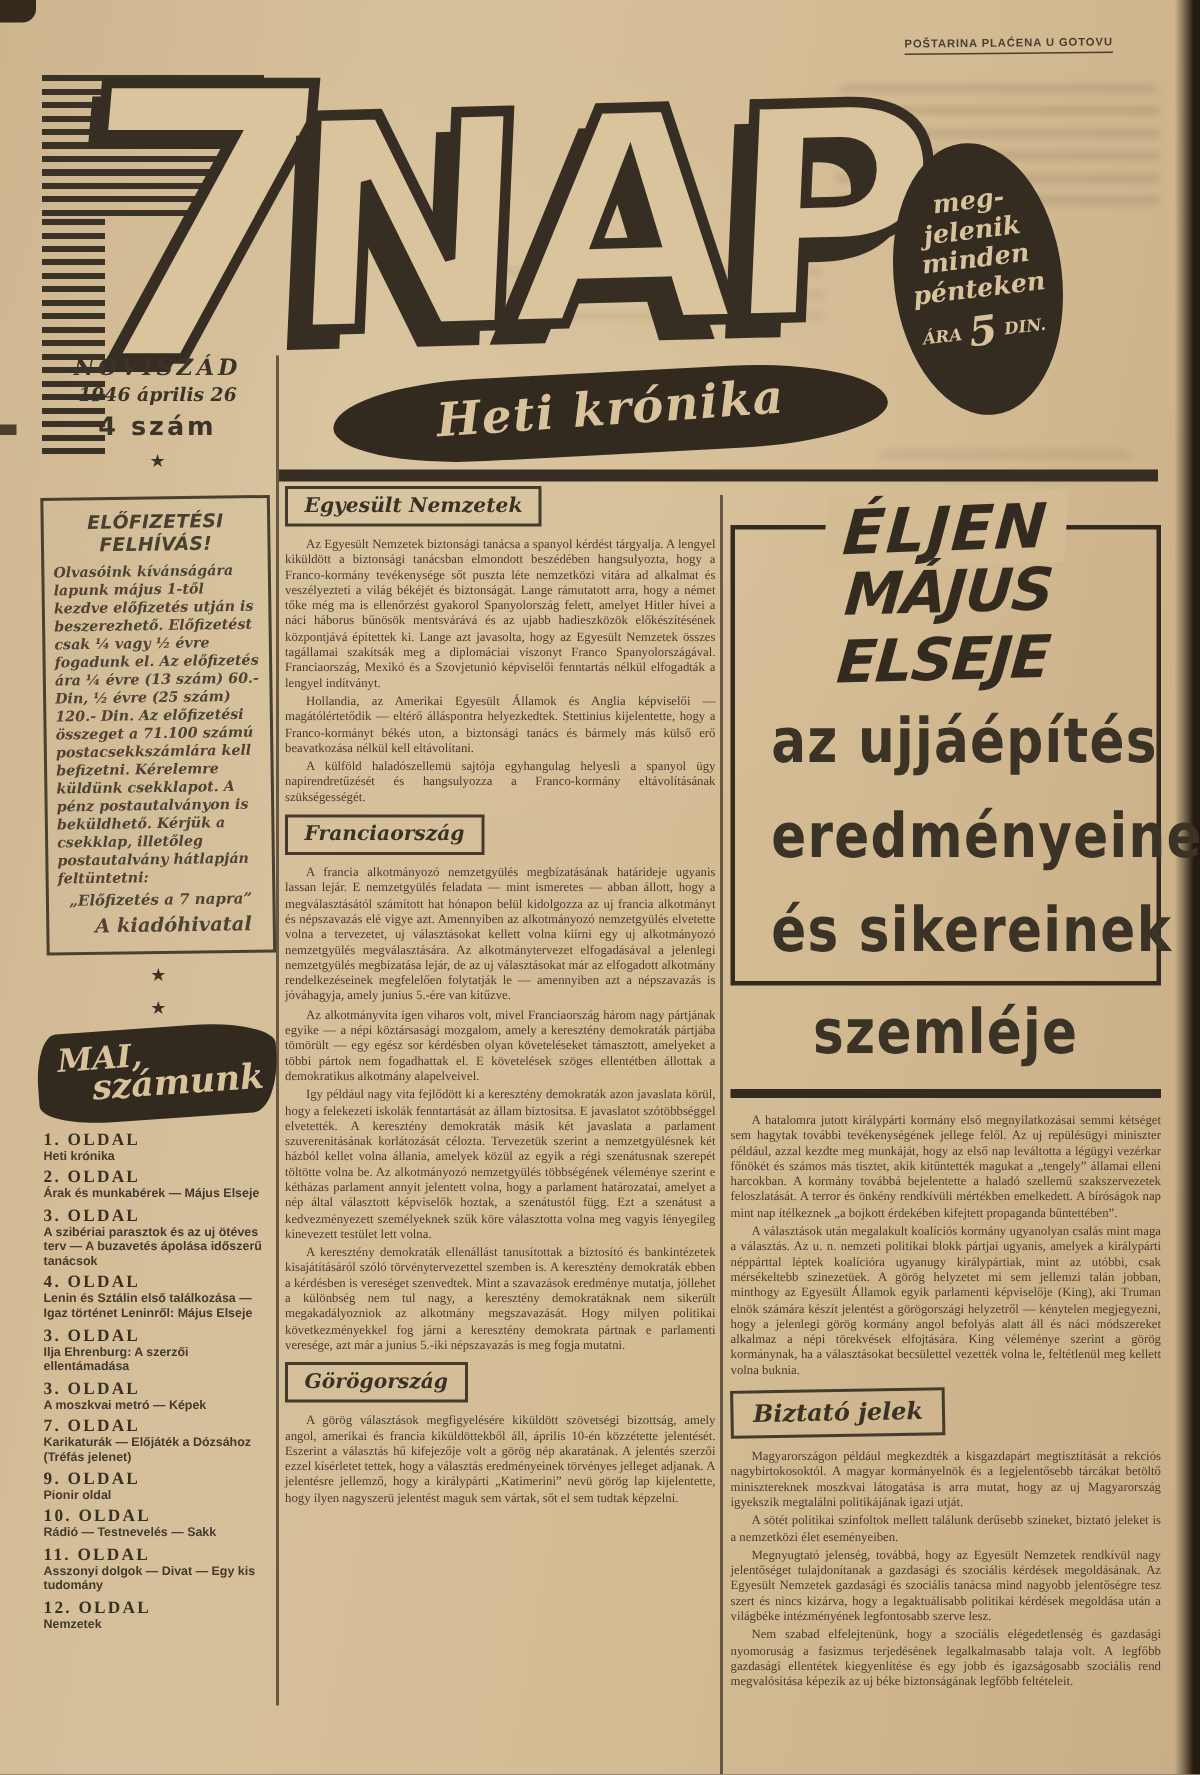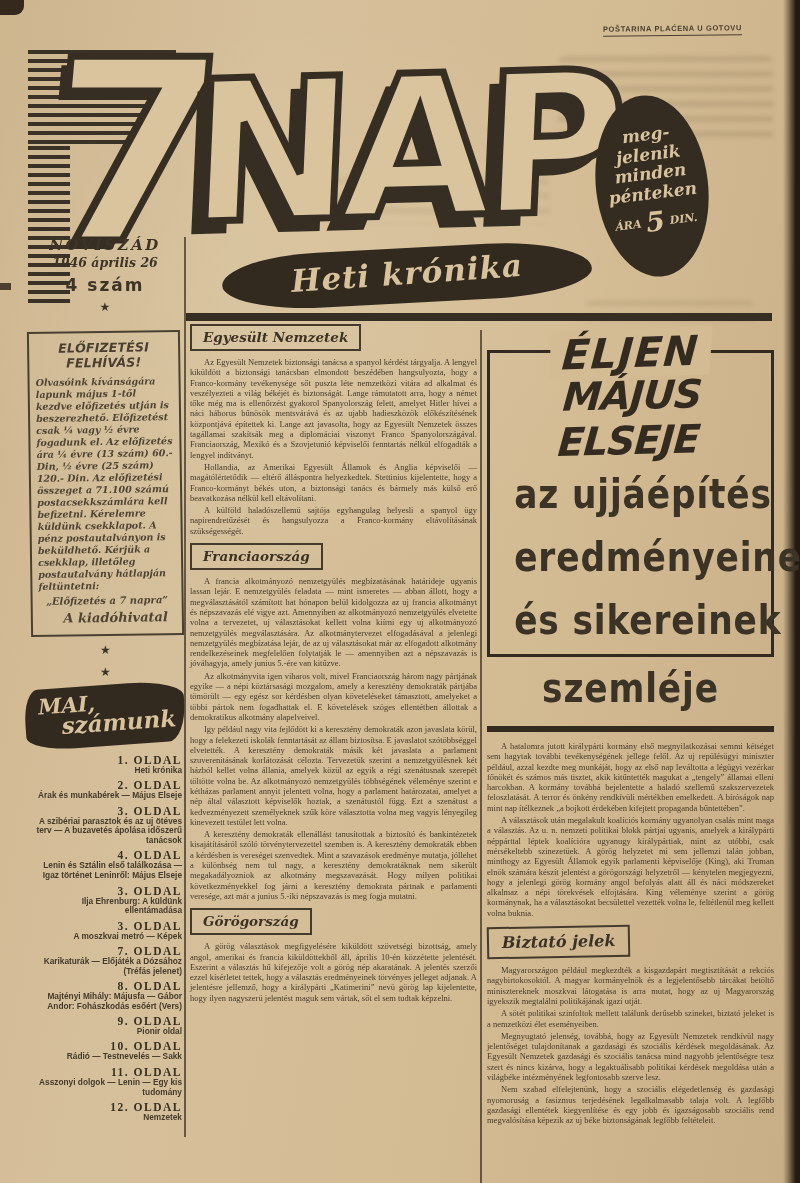--- a/index.html
+++ b/index.html
@@ -60,21 +60,21 @@
   .sub-title{font:bold italic 12.5px "DejaVu Sans",sans-serif;letter-spacing:.2px;text-align:center;color:#4a4032;}
   .sub-body{margin-top:6px;font:bold italic 9.5px/12px "DejaVu Serif",serif;color:#4f4434;}
   .sub-quote{margin-top:3px;text-align:center;font:bold italic 10px "DejaVu Serif",serif;color:#4f4434;}
   .sub-signoff{margin-top:4px;text-align:right;font:bold italic 13px "DejaVu Serif",serif;padding-right:8px;color:#4f4434;}
   .lstar{text-align:center;font-size:12px;margin:7px 0 5px;color:#3d3428;}
   .next-note{font:bold 10.5px/13.5px "DejaVu Sans",sans-serif;text-align:justify;color:#3f352a;}
   .toc-logo{margin:4px 0 8px -4px;width:138px;background:#332a1f;color:#d8c29c;border-radius:14px 55px 18px 48px/34px 16px 40px 14px;
     transform:rotate(-4deg);padding:5px 8px 10px 14px;}
   .toc-logo .l1{font:bold italic 21px "DejaVu Serif",serif;}
   .toc-logo .l2{font:bold italic 23px "DejaVu Serif",serif;margin:-6px 0 0 22px;}
-  .toc-entry{text-align:right;margin-bottom:3.5px;}
+  .toc-entry{text-align:left;margin-bottom:3.5px;}
   .toc-page{font:bold 11.5px "Liberation Serif",serif;letter-spacing:1.5px;color:#38302"
     ;}
   .toc-page{font:bold 11.5px "Liberation Serif",serif;letter-spacing:1.5px;color:#383023;}
   .toc-items{font:bold 8.3px/9.8px "Liberation Sans",sans-serif;color:#443a2c;}
   .left-rule{height:4px;background:#383023;margin:6px 0 8px;}
   .mini-logo{text-align:center;font-family:"DejaVu Sans",sans-serif;font-weight:bold;font-style:italic;
     font-size:25px;color:#d9c49e;-webkit-text-stroke:1.8px #383023;transform:rotate(-3deg);text-shadow:-2px 2px 0 rgba(56,48,35,.55);}
   .imprint{margin-top:5px;text-align:center;font:bold 6.4px/8.6px "Liberation Sans",sans-serif;color:#4a4033;}
   .imprint-rule{height:3.5px;background:#383023;margin-top:5px;}
 
@@ -177,45 +177,41 @@
       <div class="toc-entry">
         <div class="toc-page">3. OLDAL</div>
         <div class="toc-items">A szibériai parasztok és az uj ötéves terv — A buzavetés ápolása időszerű tanácsok</div>
       </div>
       <div class="toc-entry">
         <div class="toc-page">4. OLDAL</div>
         <div class="toc-items">Lenin és Sztálin első találkozása — Igaz történet Leninről: Május Elseje</div>
       </div>
       <div class="toc-entry">
         <div class="toc-page">3. OLDAL</div>
-        <div class="toc-items">Ilja Ehrenburg: A küldünk ellentámadása</div>
+        <div class="toc-items">Ilja Ehrenburg: A szerzői ellentámadása</div>
       </div>
       <div class="toc-entry">
         <div class="toc-page">3. OLDAL</div>
         <div class="toc-items">A moszkvai metró — Képek</div>
       </div>
       <div class="toc-entry">
         <div class="toc-page">7. OLDAL</div>
         <div class="toc-items">Karikaturák — Előjáték a Dózsához (Tréfás jelenet)</div>
       </div>
       <div class="toc-entry">
-        <div class="toc-page">8. OLDAL</div>
-        <div class="toc-items">Majtényi Mihály: Májusfa — Gábor Andor: Fohászkodás esőért (Vers)</div>
-      </div>
-      <div class="toc-entry">
         <div class="toc-page">9. OLDAL</div>
         <div class="toc-items">Pionir oldal</div>
       </div>
       <div class="toc-entry">
         <div class="toc-page">10. OLDAL</div>
         <div class="toc-items">Rádió — Testnevelés — Sakk</div>
       </div>
       <div class="toc-entry">
         <div class="toc-page">11. OLDAL</div>
-        <div class="toc-items">Asszonyi dolgok — Lenin — Egy kis tudomány</div>
+        <div class="toc-items">Asszonyi dolgok — Divat — Egy kis tudomány</div>
       </div>
       <div class="toc-entry">
         <div class="toc-page">12. OLDAL</div>
         <div class="toc-items">Nemzetek</div>
       </div>
     </div>
 
   </div>
 
   <div class="chronicle-banner">

